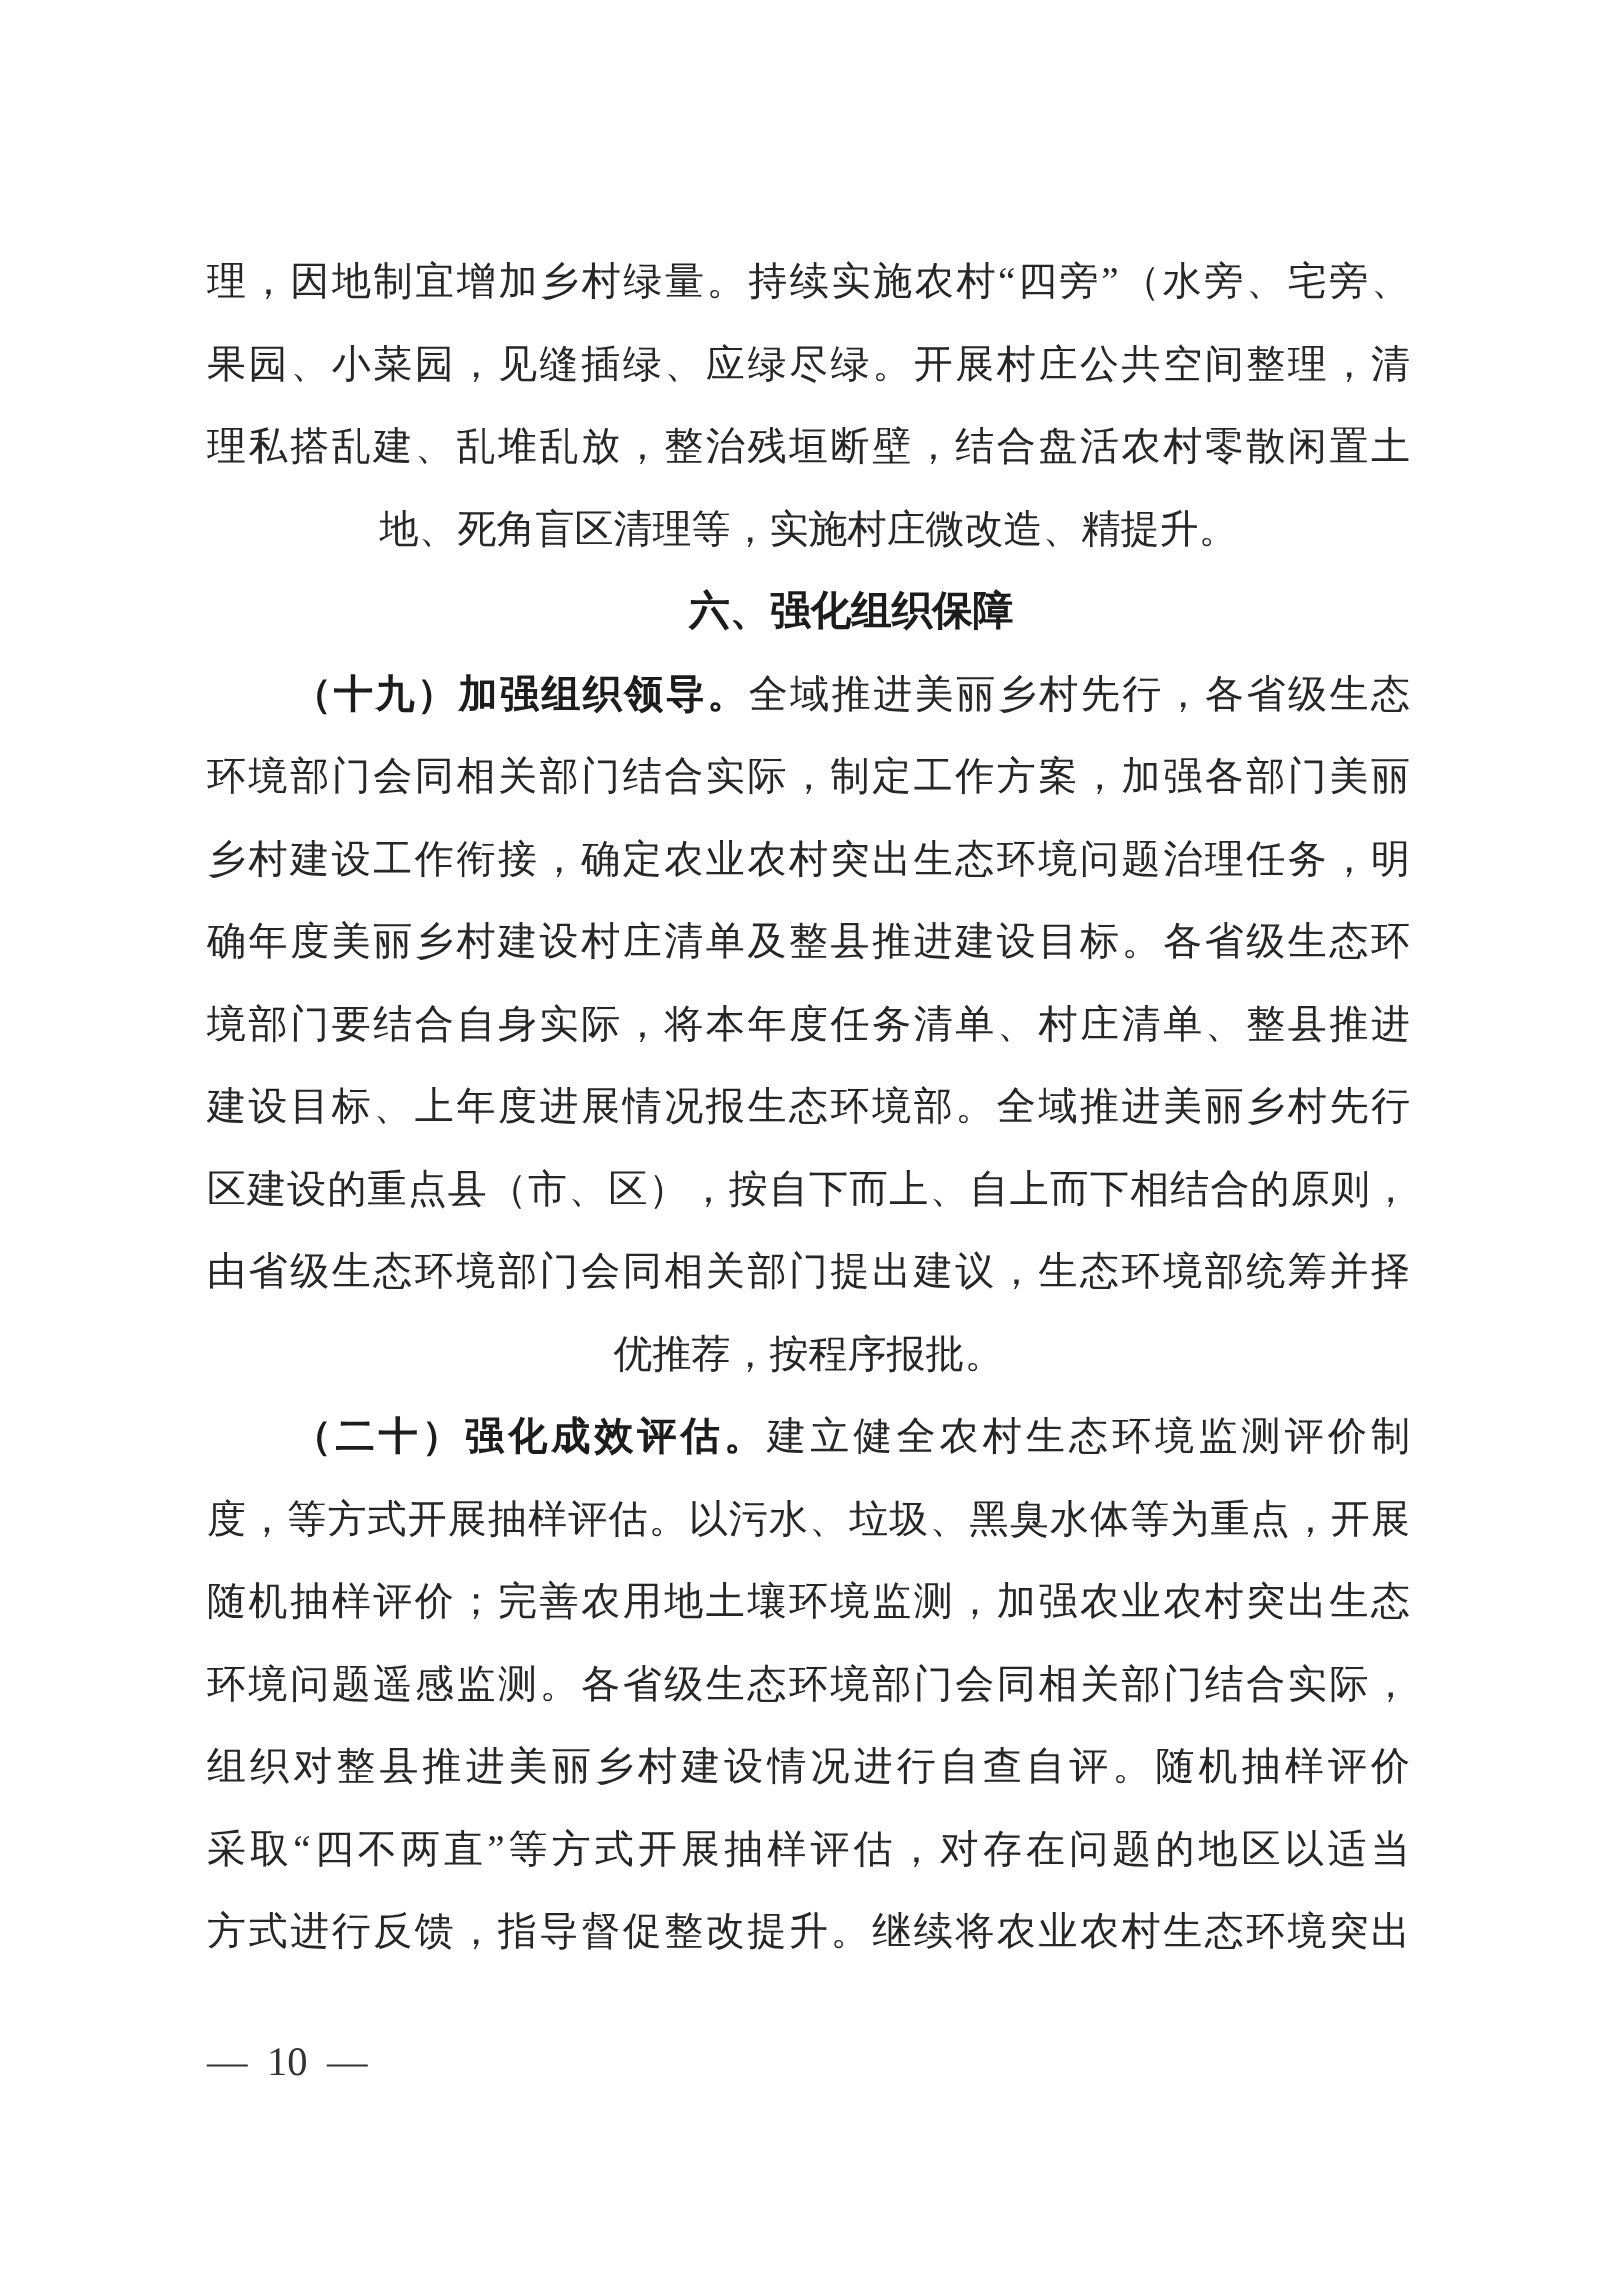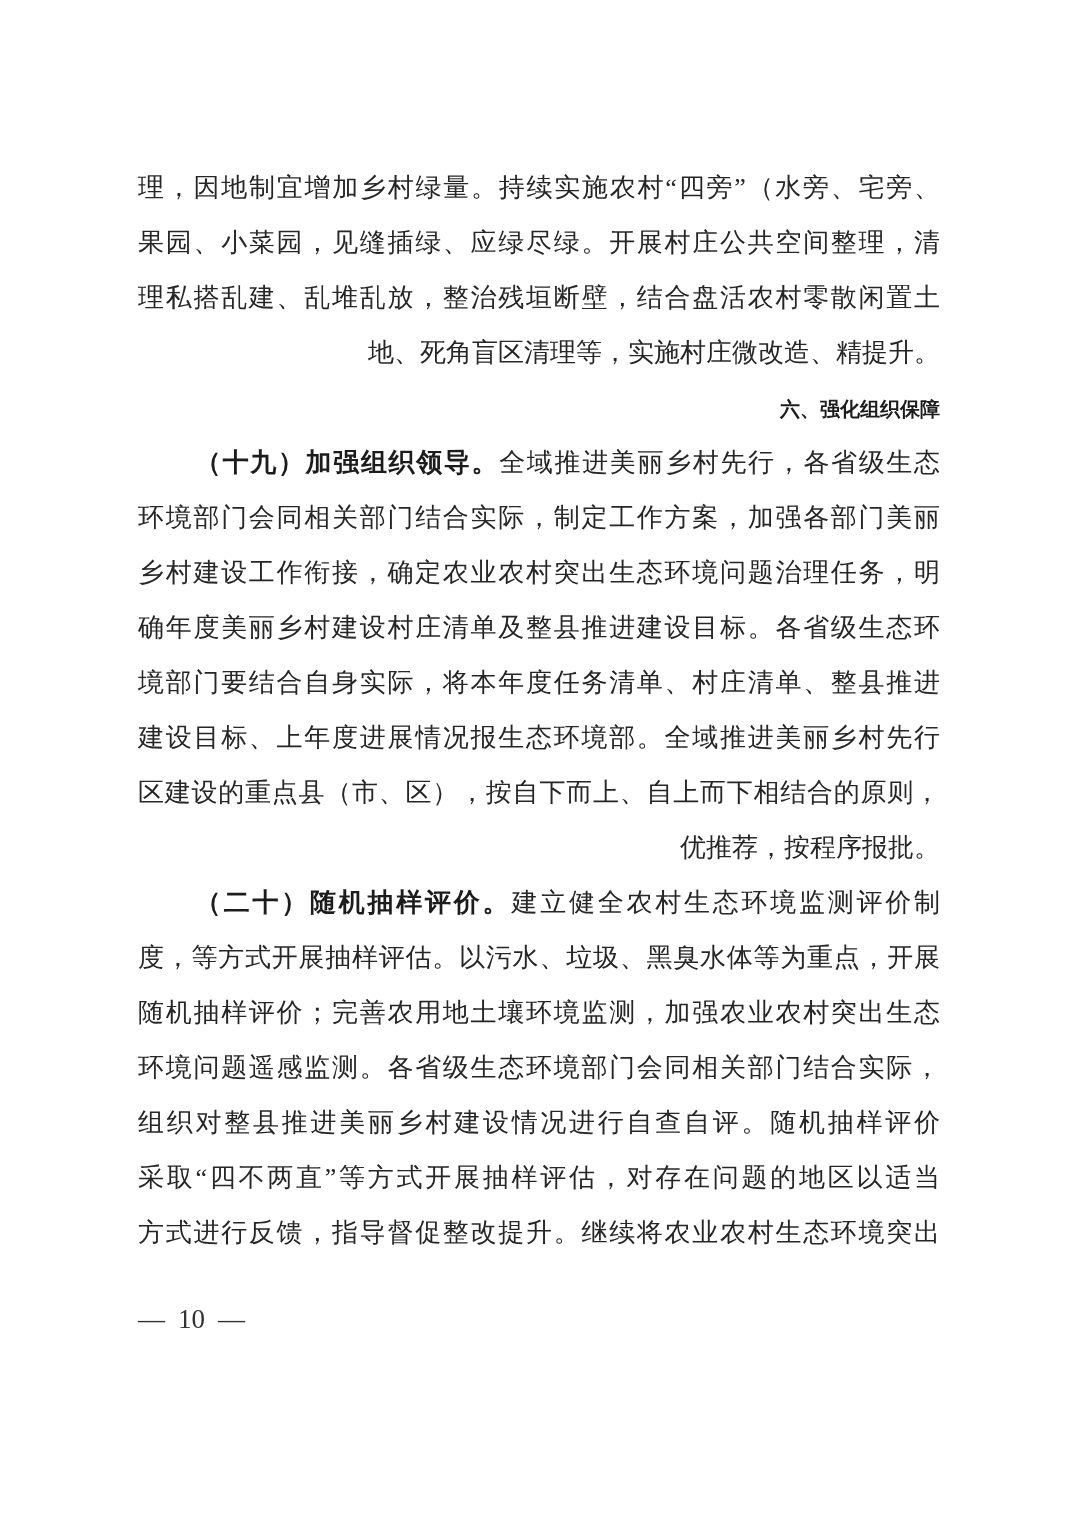--- a/index.html
+++ b/index.html
@@ -24,21 +24,21 @@
     width: 802px;
   }
   .line {
     height: 55px;
     line-height: 55px;
     font-size: 26px;
     color: #262626;
     font-family: "Liberation Serif", "DejaVu Serif", serif;
     overflow: hidden;
     white-space: normal;
-    text-align: right;
+    text-align: center;
   }
   .line.just {
     text-align: justify;
     text-align-last: justify;
   }
   .line.just::after {
     content: "";
     display: inline-block;
     width: 100%;
     height: 0;
@@ -48,21 +48,21 @@
   }
   .run {
     font-weight: 400;
   }
   .run.bold {
     font-weight: 700;
     color: #1c1c1c;
     font-family: "Liberation Sans", "DejaVu Sans", sans-serif;
   }
   .line.heading-line .run {
-    font-size: 20px;
+    font-size: 27px;
   }
   .footer {
     height: 42px;
     line-height: 42px;
     font-size: 27px;
     color: #333333;
     font-family: "Liberation Serif", "DejaVu Serif", serif;
     text-align: left;
     margin-top: 38px;
   }
@@ -84,22 +84,23 @@
       <div class="line just"><span class="run">理私搭乱建、乱堆乱放，整治残垣断壁，结合盘活农村零散闲置土</span></div>
       <div class="line"><span class="run">地、死角盲区清理等，实施村庄微改造、精提升。</span></div>
       <div class="line indent heading-line"><span class="run bold">六、强化组织保障</span></div>
       <div class="line just indent"><span class="run bold">（十九）加强组织领导。</span><span class="run">全域推进美丽乡村先行，各省级生态</span></div>
       <div class="line just"><span class="run">环境部门会同相关部门结合实际，制定工作方案，加强各部门美丽</span></div>
       <div class="line just"><span class="run">乡村建设工作衔接，确定农业农村突出生态环境问题治理任务，明</span></div>
       <div class="line just"><span class="run">确年度美丽乡村建设村庄清单及整县推进建设目标。各省级生态环</span></div>
       <div class="line just"><span class="run">境部门要结合自身实际，将本年度任务清单、村庄清单、整县推进</span></div>
       <div class="line just"><span class="run">建设目标、上年度进展情况报生态环境部。全域推进美丽乡村先行</span></div>
       <div class="line just"><span class="run">区建设的重点县（市、区），按自下而上、自上而下相结合的原则，</span></div>
+      <div class="line just"><span class="run">由省级生态环境部门会同相关部门提出建议，生态环境部统筹并择</span></div>
       <div class="line"><span class="run">优推荐，按程序报批。</span></div>
-      <div class="line just indent"><span class="run bold">（二十）随机抽样评价。</span><span class="run">建立健全农村生态环境监测评价制</span></div>
+      <div class="line just indent"><span class="run bold">（二十）强化成效评估。</span><span class="run">建立健全农村生态环境监测评价制</span></div>
       <div class="line just"><span class="run">度，等方式开展抽样评估。以污水、垃圾、黑臭水体等为重点，开展</span></div>
       <div class="line just"><span class="run">随机抽样评价；完善农用地土壤环境监测，加强农业农村突出生态</span></div>
       <div class="line just"><span class="run">环境问题遥感监测。各省级生态环境部门会同相关部门结合实际，</span></div>
       <div class="line just"><span class="run">组织对整县推进美丽乡村建设情况进行自查自评。随机抽样评价</span></div>
       <div class="line just"><span class="run">采取“四不两直”等方式开展抽样评估，对存在问题的地区以适当</span></div>
       <div class="line just"><span class="run">方式进行反馈，指导督促整改提升。继续将农业农村生态环境突出</span></div>
     </div>
   <div class="footer">
     <span class="dash">—</span><span class="num">10</span><span class="dash">—</span>
   </div>

